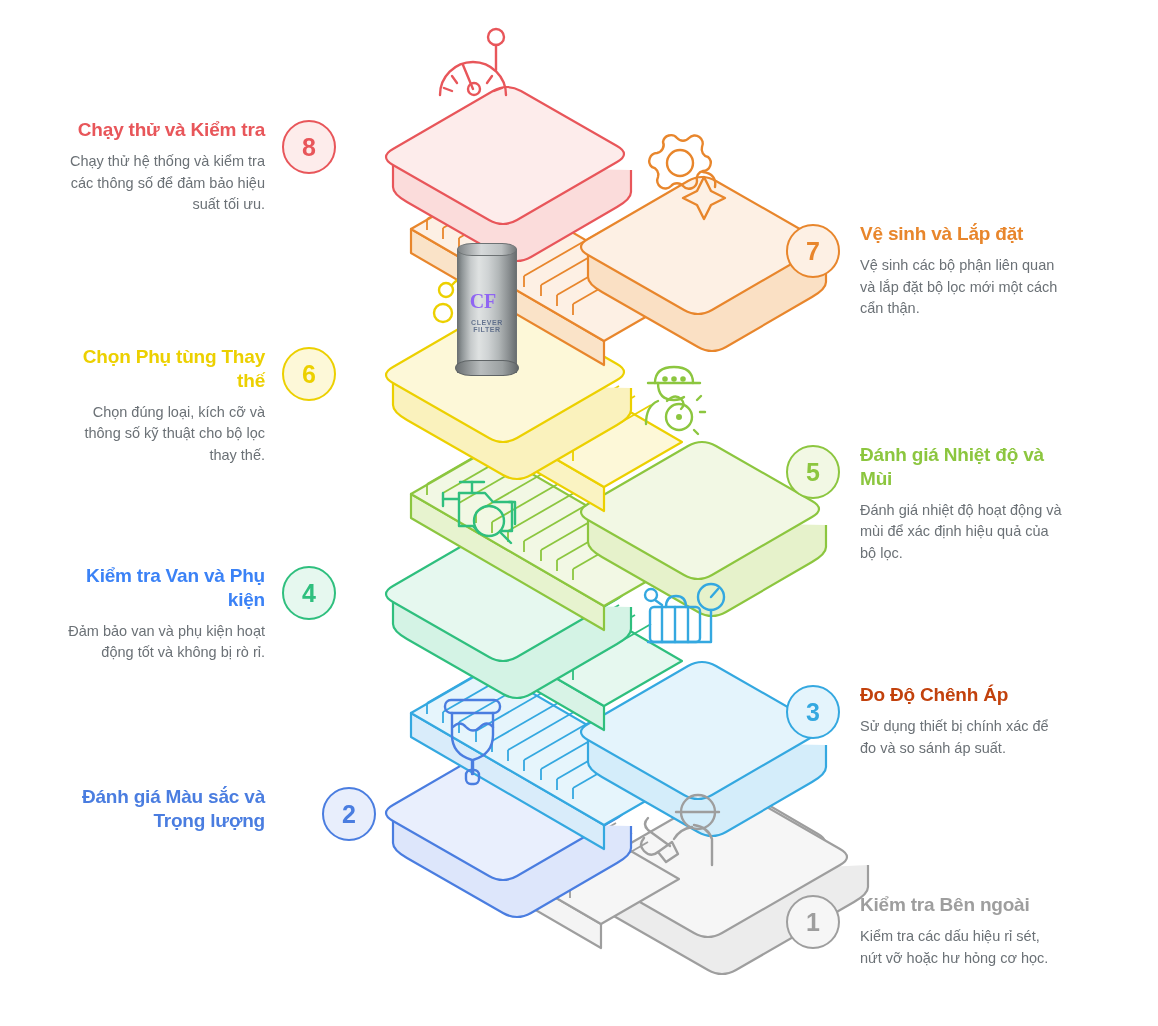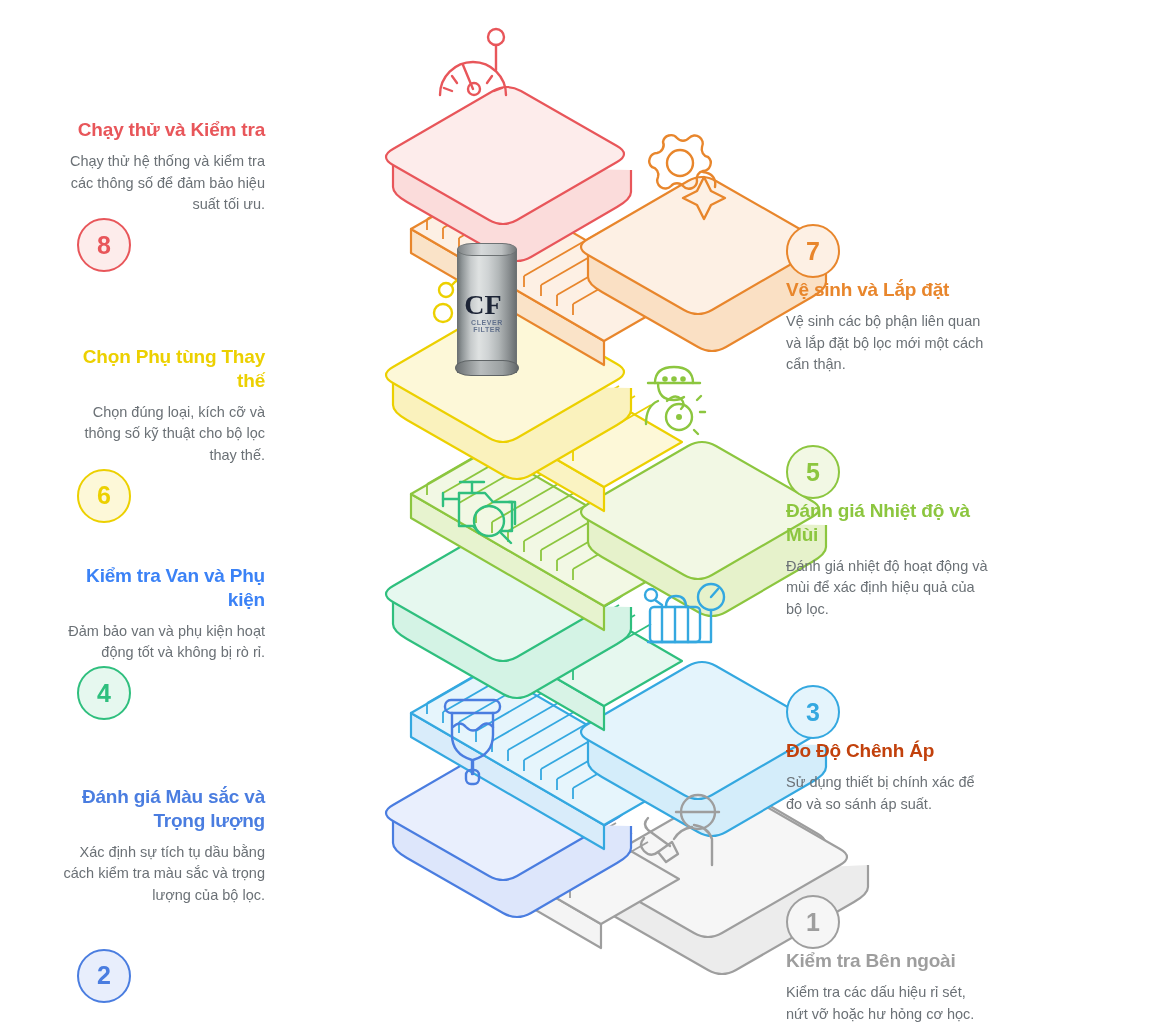--- a/index.html
+++ b/index.html
@@ -12,21 +12,21 @@
   #stage { position: relative; width: 1158px; height: 1026px; }
 
   
   #illustration {
     position: absolute; left: 0; top: 0;
     width: 1158px; height: 1026px;
     pointer-events: none;
   }
 
   
-  .step { position: absolute; display: flex; align-items: flex-start; flex-direction: column; }
+  .step { position: absolute; display: flex; align-items: flex-start; }
   .step-text { width: 205px; }
   .step-title {
     font-size: 19px; font-weight: bold; line-height: 1.25;
     letter-spacing: -0.2px;
   }
   .step-desc {
     margin-top: 9px;
     font-size: 14.5px; line-height: 1.5; color: #6b7176;
   }
 
@@ -77,22 +77,22 @@
   }
   #filter-bottom-ring {
     position: absolute; left: -2px; bottom: 2px; width: 64px; height: 16px;
     border-radius: 50% / 100%;
     background: linear-gradient(to right, #6a6f71, #b9bdbe 40%, #9ba0a1 75%, #63686a);
     border: 1px solid #5f6466;
   }
   #filter-logo {
     position: absolute; left: 0; top: 48px; width: 52px;
     text-align: center;
-    color: #0f172a; font-weight: bold;
-    font-size: 28px; line-height: 1;
+    color: #8b5cf6; font-weight: bold;
+    font-size: 20px; line-height: 1;
     font-family: "Liberation Serif", serif;
     opacity: .92;
   }
   #filter-brand {
     position: absolute; left: 0; top: 76px; width: 60px;
     text-align: center;
     color: #4a5c7e; font-size: 7px; font-weight: bold;
     letter-spacing: .6px;
     opacity: .8;
   }
@@ -470,21 +470,20 @@
     <div class="badge" style="color:#34a8e0;background:#e4f4fc">3</div>
     <div class="step-text">
       <div class="step-title" style="color:#c2410c">Đo Độ Chênh Áp</div>
       <div class="step-desc">Sử dụng thiết bị chính xác để đo và so sánh áp suất.</div>
     </div>
   </div>
 
   <div class="step left" id="step-2">
     <div class="step-text">
       <div class="step-title" style="color:#4a7de0">Đánh giá Màu sắc và Trọng lượng</div>
-      <div class="step-desc">Xác định sự tích tụ dầu bằng cách kiểm tra màu sắc và trọng lượng của bộ lọc.</div>
     </div>
     <div class="badge" style="color:#4a7de0;background:#e8eefc">2</div>
   </div>
 
   <div class="step right" id="step-1">
     <div class="badge" style="color:#9e9e9e;background:#f6f6f6">1</div>
     <div class="step-text">
       <div class="step-title" style="color:#9e9e9e">Kiểm tra Bên ngoài</div>
       <div class="step-desc">Kiểm tra các dấu hiệu rỉ sét, nứt vỡ hoặc hư hỏng cơ học.</div>
     </div>

